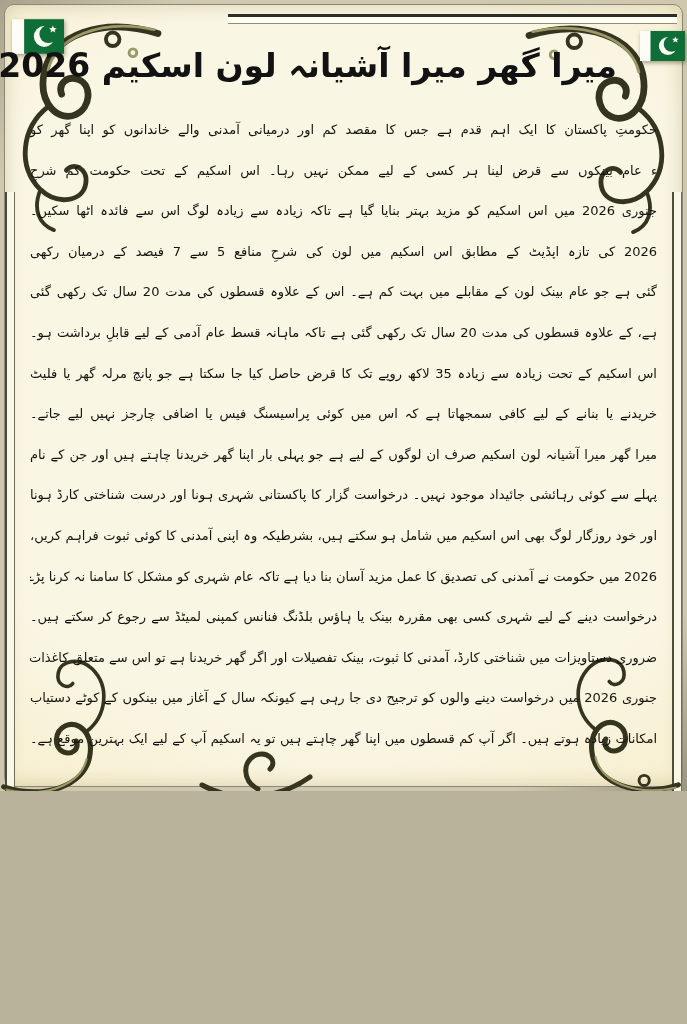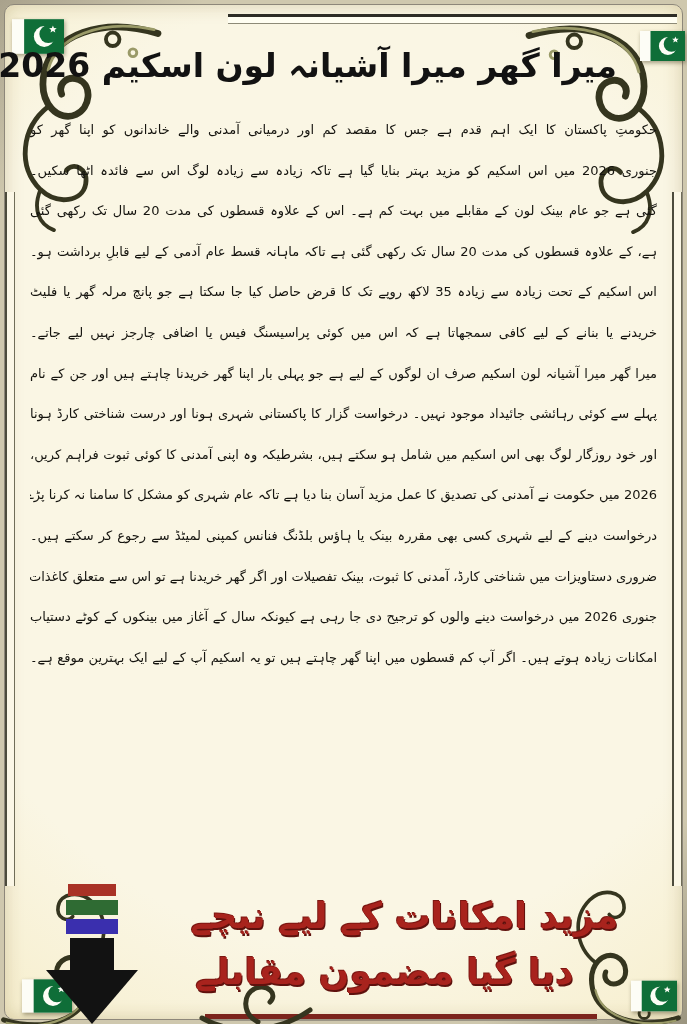--- a/index.html
+++ b/index.html
@@ -1,16 +1,16 @@
 <!DOCTYPE html>
 <html lang="ur" dir="rtl"><head>
 <meta charset="utf-8">
 <style>
   html,body{margin:0;padding:0;background:#b9b29a;font-family:"DejaVu Sans",sans-serif;}
-  .page{position:relative;width:687px;height:1024px;overflow:hidden;
+  .page{position:relative;width:687px;height:791px;overflow:hidden;
         background:linear-gradient(135deg,#a9a28c,#cfc8ae 12%,#cfc8ae 88%,#9a947f);}
   .panel{position:absolute;left:4px;top:4px;right:4px;bottom:4px;border-radius:10px;
          border:1px solid #8d877a;
          background:radial-gradient(115% 85% at 50% 46%, #faf6e4 55%, #f6edc9 82%, #eedfa2 100%);
          box-shadow:inset 0 0 18px rgba(120,100,30,.25);}
   
   .orn{position:absolute;pointer-events:none;}
   .orn-tl{left:-8px;top:20px;width:172px;height:212px;}
   .orn-tr{right:-8px;top:22px;width:172px;height:212px;transform:scaleX(-1);}
   .orn-bl{left:-6px;bottom:-6px;width:140px;height:160px;transform:scale(-1,-1);}
@@ -124,21 +124,23 @@
     <rect x="7" width="23" height="20" fill="#0f6e38"></rect>
     <circle cx="18.6" cy="10" r="6" fill="#fdfdf6"></circle>
     <circle cx="21" cy="8.6" r="5.2" fill="#0f6e38"></circle>
     <polygon points="23.6,3.6 24.2,5.1 25.8,5.2 24.6,6.2 25,7.7 23.6,6.8 22.2,7.7 22.6,6.2 21.4,5.2 23,5.1" fill="#fdfdf6"></polygon>
   </svg>
 
   <div class="title">میرا گھر میرا آشیانہ لون اسکیم 2026</div>
 
   <div class="article">
     <div class="bline">حکومتِ پاکستان کا ایک اہم قدم ہے جس کا مقصد کم اور درمیانی آمدنی والے خاندانوں کو اپنا گھر کو</div>
+    <div class="bline">ء عام بینکوں سے قرض لینا ہر کسی کے لیے ممکن نہیں رہا۔ اس اسکیم کے تحت حکومت کم شرحِ</div>
     <div class="bline">جنوری 2026 میں اس اسکیم کو مزید بہتر بنایا گیا ہے تاکہ زیادہ سے زیادہ لوگ اس سے فائدہ اٹھا سکیں۔</div>
+    <div class="bline">2026 کی تازہ اپڈیٹ کے مطابق اس اسکیم میں لون کی شرحِ منافع 5 سے 7 فیصد کے درمیان رکھی</div>
     <div class="bline">گئی ہے جو عام بینک لون کے مقابلے میں بہت کم ہے۔ اس کے علاوہ قسطوں کی مدت 20 سال تک رکھی گئی</div>
     <div class="bline">ہے، کے علاوہ قسطوں کی مدت 20 سال تک رکھی گئی ہے تاکہ ماہانہ قسط عام آدمی کے لیے قابلِ برداشت ہو۔</div>
     <div class="bline">اس اسکیم کے تحت زیادہ سے زیادہ 35 لاکھ روپے تک کا قرض حاصل کیا جا سکتا ہے جو پانچ مرلہ گھر یا فلیٹ</div>
     <div class="bline">خریدنے یا بنانے کے لیے کافی سمجھاتا ہے کہ اس میں کوئی پراسیسنگ فیس یا اضافی چارجز نہیں لیے جاتے۔</div>
     <div class="bline">میرا گھر میرا آشیانہ لون اسکیم صرف ان لوگوں کے لیے ہے جو پہلی بار اپنا گھر خریدنا چاہتے ہیں اور جن کے نام</div>
     <div class="bline">پہلے سے کوئی رہائشی جائیداد موجود نہیں۔ درخواست گزار کا پاکستانی شہری ہونا اور درست شناختی کارڈ ہونا</div>
     <div class="bline">اور خود روزگار لوگ بھی اس اسکیم میں شامل ہو سکتے ہیں، بشرطیکہ وہ اپنی آمدنی کا کوئی ثبوت فراہم کریں،</div>
     <div class="bline">2026 میں حکومت نے آمدنی کی تصدیق کا عمل مزید آسان بنا دیا ہے تاکہ عام شہری کو مشکل کا سامنا نہ کرنا پڑے</div>
     <div class="bline">درخواست دینے کے لیے شہری کسی بھی مقررہ بینک یا ہاؤس بلڈنگ فنانس کمپنی لمیٹڈ سے رجوع کر سکتے ہیں۔</div>
     <div class="bline">ضروری دستاویزات میں شناختی کارڈ، آمدنی کا ثبوت، بینک تفصیلات اور اگر گھر خریدنا ہے تو اس سے متعلق کاغذات شامل۔</div>

